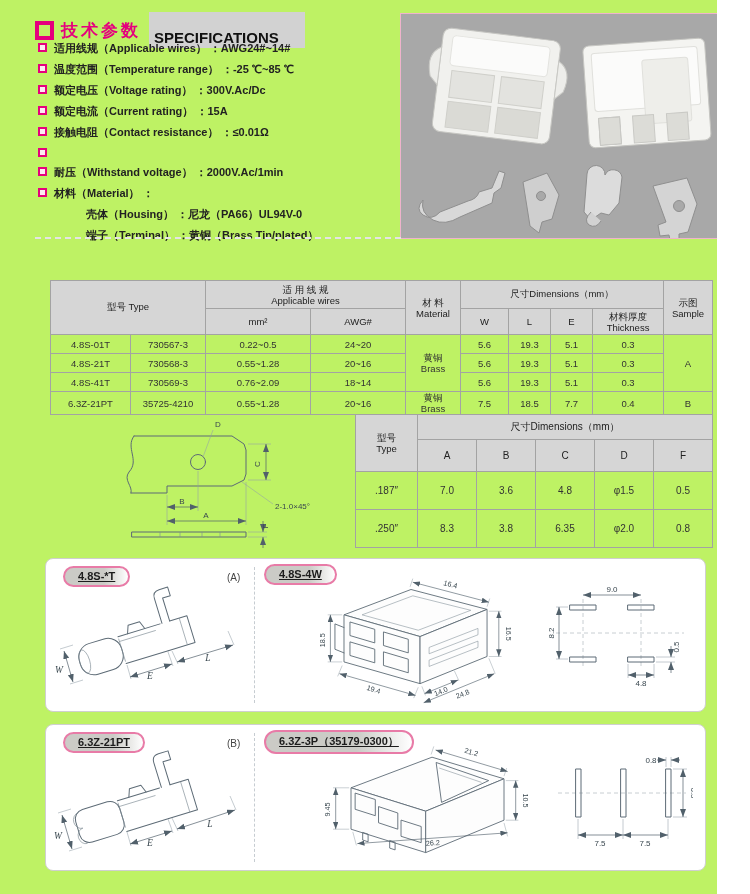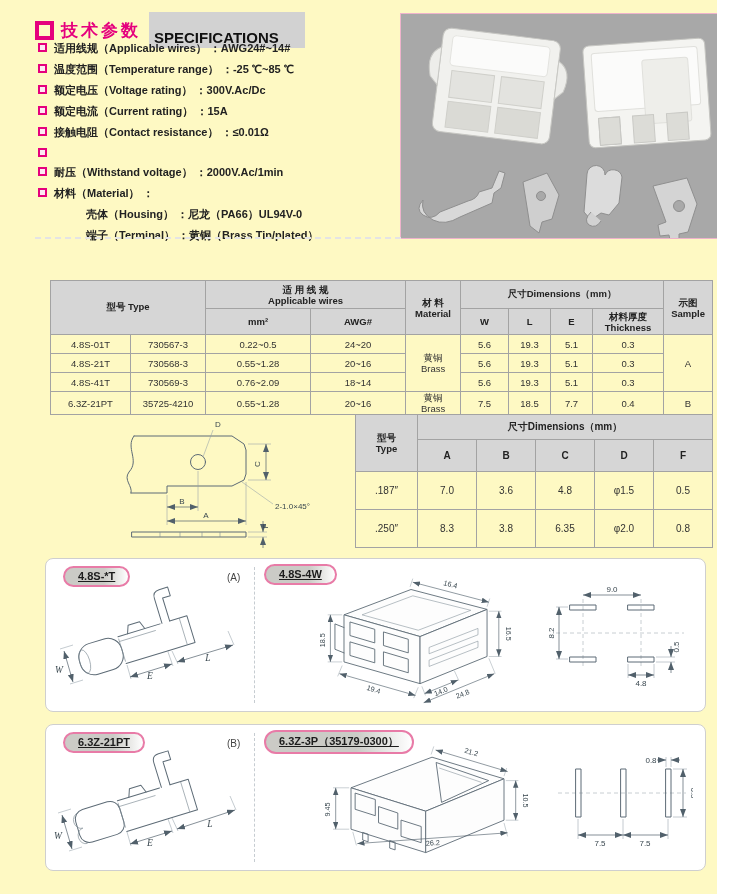--- a/index.html
+++ b/index.html
@@ -1,16 +1,16 @@
 <!DOCTYPE html>
 <html><head>
 <meta charset="utf-8">
 <style>
   html,body{margin:0;padding:0;background:#fff;}
-  #page{position:relative;width:717px;height:894px;background:#fef9c3;overflow:hidden;
+  #page{position:relative;width:717px;height:894px;background:#bef264;overflow:hidden;
         font-family:"Liberation Sans",sans-serif;color:#1a1a1a;}
   
   .title-row{position:absolute;left:35px;top:12px;display:flex;align-items:center;}
   .title-icon{width:11px;height:11px;border:4px solid #e5007d;margin-right:7px;}
   .title-zh{color:#e5007d;font-size:17px;font-weight:bold;letter-spacing:3px;margin-right:8px;}
   .title-en{font-size:15px;font-weight:bold;color:#111;background:#d2d2d2;padding:17px 26px 2px 5px;}
   .specs{position:absolute;left:38px;top:42px;width:362px;}
   .spec-li{display:flex;align-items:flex-start;margin-bottom:9px;font-size:11px;font-weight:bold;color:#222;line-height:12px;}
   .bullet{flex:0 0 auto;width:5px;height:5px;border:2px solid #e5007d;background:#fde9f3;margin:1px 7px 0 0;}
   .spec-sub{margin-left:48px;margin-bottom:9px;font-size:11px;font-weight:bold;color:#222;line-height:12px;}
@@ -18,21 +18,21 @@
   .photo{position:absolute;left:400px;top:13px;width:341px;height:226px;border:1px solid #efb3cc;box-sizing:border-box;}
   
   .sep-dash{position:absolute;left:35px;top:237px;width:366px;border-top:2px dashed #e4e4e4;}
   .pill{display:inline-block;border:2px solid #e87ba7;border-radius:999px;background:#fff;
         padding:2px 13px 3px 13px;font-size:11px;font-weight:bold;color:#1c1c1c;white-space:nowrap;}
   .pill-gray{background:linear-gradient(90deg,#cbcbc6 0%,#cbcbc6 62%,#ffffff 100%);text-decoration:underline;}
   .t1-badge{position:absolute;left:80px;top:255px;}
   
   table{border-collapse:collapse;table-layout:fixed;}
   th,td{border:1px solid #a3a3a3;text-align:center;vertical-align:middle;padding:0;overflow:hidden;}
-  thead th{background:#d6d6d6;font-weight:bold;color:#222;}
+  thead th{background:#d6d6d6;font-weight:normal;color:#222;}
   .t1{position:absolute;left:50px;top:280px;width:662px;font-size:9.5px;color:#333;}
   .t1 thead tr:first-child th{height:27px;}
   .t1 thead tr:last-child th{height:25px;}
   .t1 tbody td{height:18px;margin-left:12px;}
   .hz{font-size:9.5px;line-height:11px;}
   .t2{position:absolute;left:355px;top:414px;width:357px;font-size:10px;color:#333;}
   .t2 thead tr:first-child th{height:24px;}
   .t2 thead tr:last-child th{height:31px;}
   .t2 tbody td{height:37px;}
   

